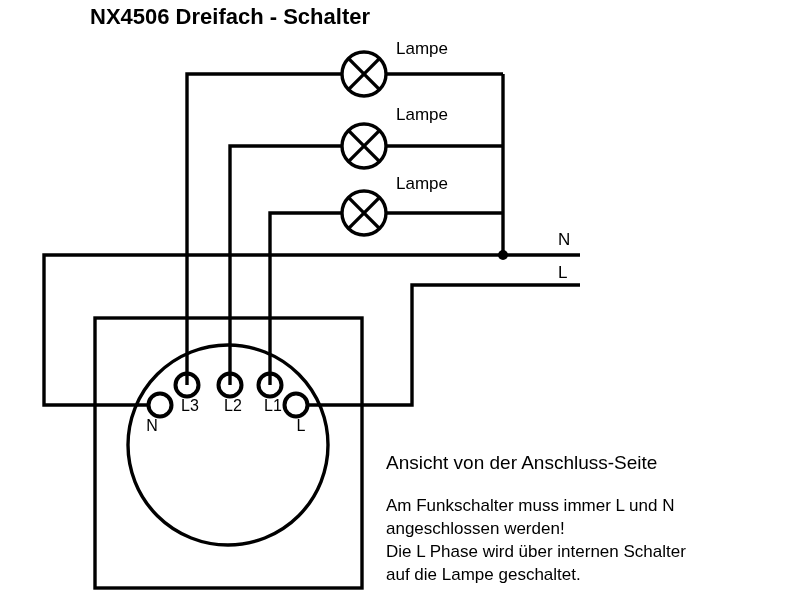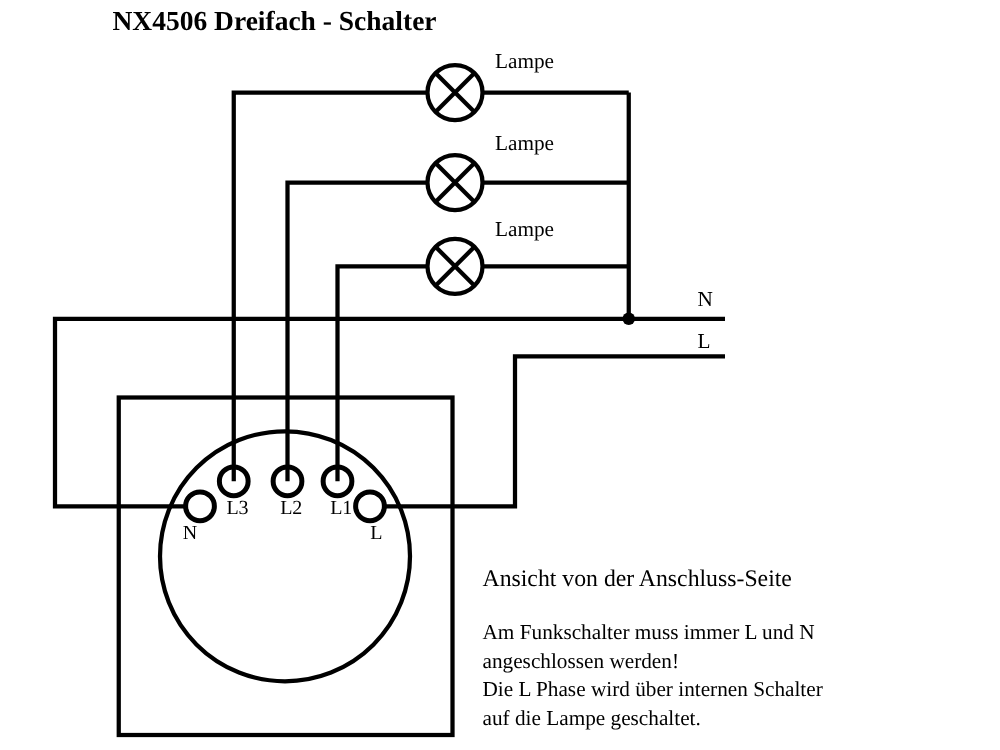--- a/index.html
+++ b/index.html
@@ -10,21 +10,20 @@
   body {
     font-family: "Liberation Sans", sans-serif;
     color: #000000;
   }
   #page {
     position: relative;
     width: 800px;
     height: 600px;
     background: #ffffff;
     overflow: hidden;
-    font-family: Liberation Serif, serif;
   }
   #diagram {
     position: absolute;
     left: 0;
     top: 0;
     width: 800px;
     height: 600px;
     display: block;
   }
   .ttl {

